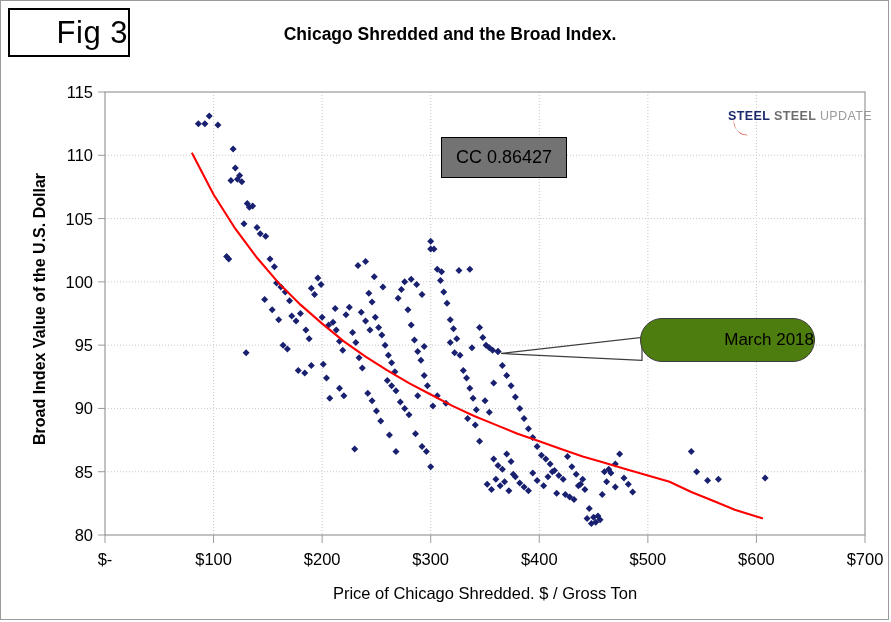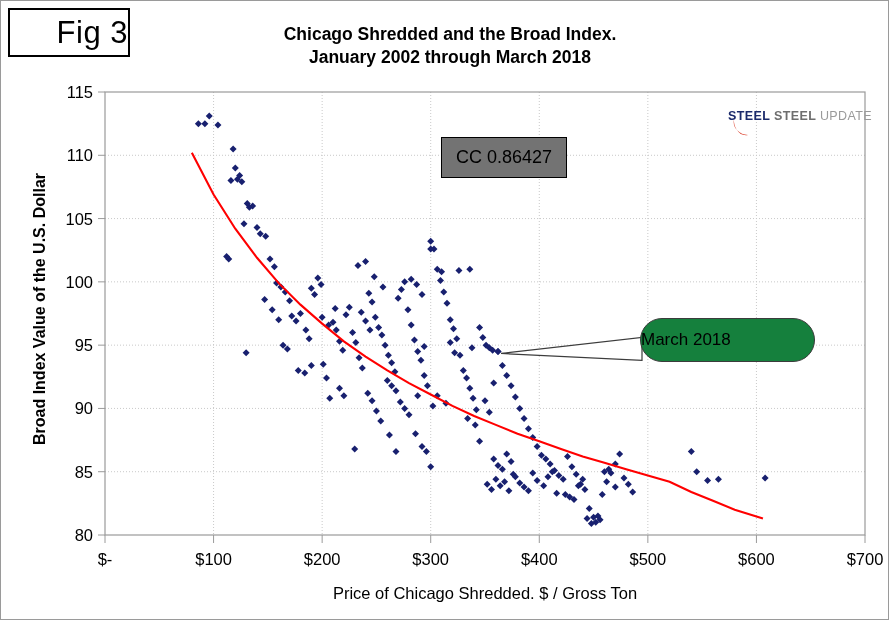--- a/index.html
+++ b/index.html
@@ -18,42 +18,41 @@
        text-align:center;font-size:16px;font-weight:bold;}
   .xlabel{position:absolute;left:105px;top:584px;width:760px;
        text-align:center;font-size:16.5px;font-weight:normal;}
   svg.plot{position:absolute;left:0;top:0;}
   .ytick{font-size:16.5px;text-anchor:end;}
   .xtick{font-size:16.5px;text-anchor:middle;}
   .cc-box{position:absolute;left:441px;top:137px;width:126px;height:41px;
        border:1.5px solid #000;background:#737373;box-sizing:border-box;
        display:flex;align-items:center;justify-content:center;font-size:18px;}
   .callout{position:absolute;left:640px;top:318px;width:175px;height:44px;
-       border:1.5px solid #3c3c3c;border-radius:22px;background:#15803d;
+       border:1.5px solid #3c3c3c;border-radius:22px;background:#4d7c0f;
        box-sizing:border-box;display:flex;align-items:center;
-       justify-content:flex-start;font-size:17px;}
+       justify-content:flex-end;font-size:17px;}
   .logo{position:absolute;left:690px;top:98px;width:176px;height:42px;}
   .logo-txt{position:absolute;left:10px;top:11px;font-size:12.5px;
        font-weight:bold;letter-spacing:.4px;white-space:nowrap;}
   .logo-steel{color:#1b2a6b;margin-left:28px;}
   .logo-market{color:#6e6e6e;}
   .logo-update{color:#9a9a9a;font-weight:normal;}
 </style>
 </head>
 <body>
 
 <div class="page-border"></div>
 
 <div class="fig-box">
   <span>Fig 3</span>
 </div>
 
 <div class="chart-title">
   <div>Chicago Shredded and the Broad Index.</div>
-  <div>January 2002 through March 2018</div>
 </div>
 
 <div class="ylabel">Broad Index Value of the U.S. Dollar</div>
 <div class="xlabel">Price of Chicago Shredded. $ / Gross Ton</div>
 
 <svg class="plot" width="891" height="622">
   <g id="gridlines">
       <line x1="105" x2="865" y1="471.7142857142857" y2="471.7142857142857" stroke="#c9c9c9" stroke-dasharray="1,2"></line>
       <line x1="105" x2="865" y1="408.42857142857144" y2="408.42857142857144" stroke="#c9c9c9" stroke-dasharray="1,2"></line>
       <line x1="105" x2="865" y1="345.14285714285717" y2="345.14285714285717" stroke="#c9c9c9" stroke-dasharray="1,2"></line>

